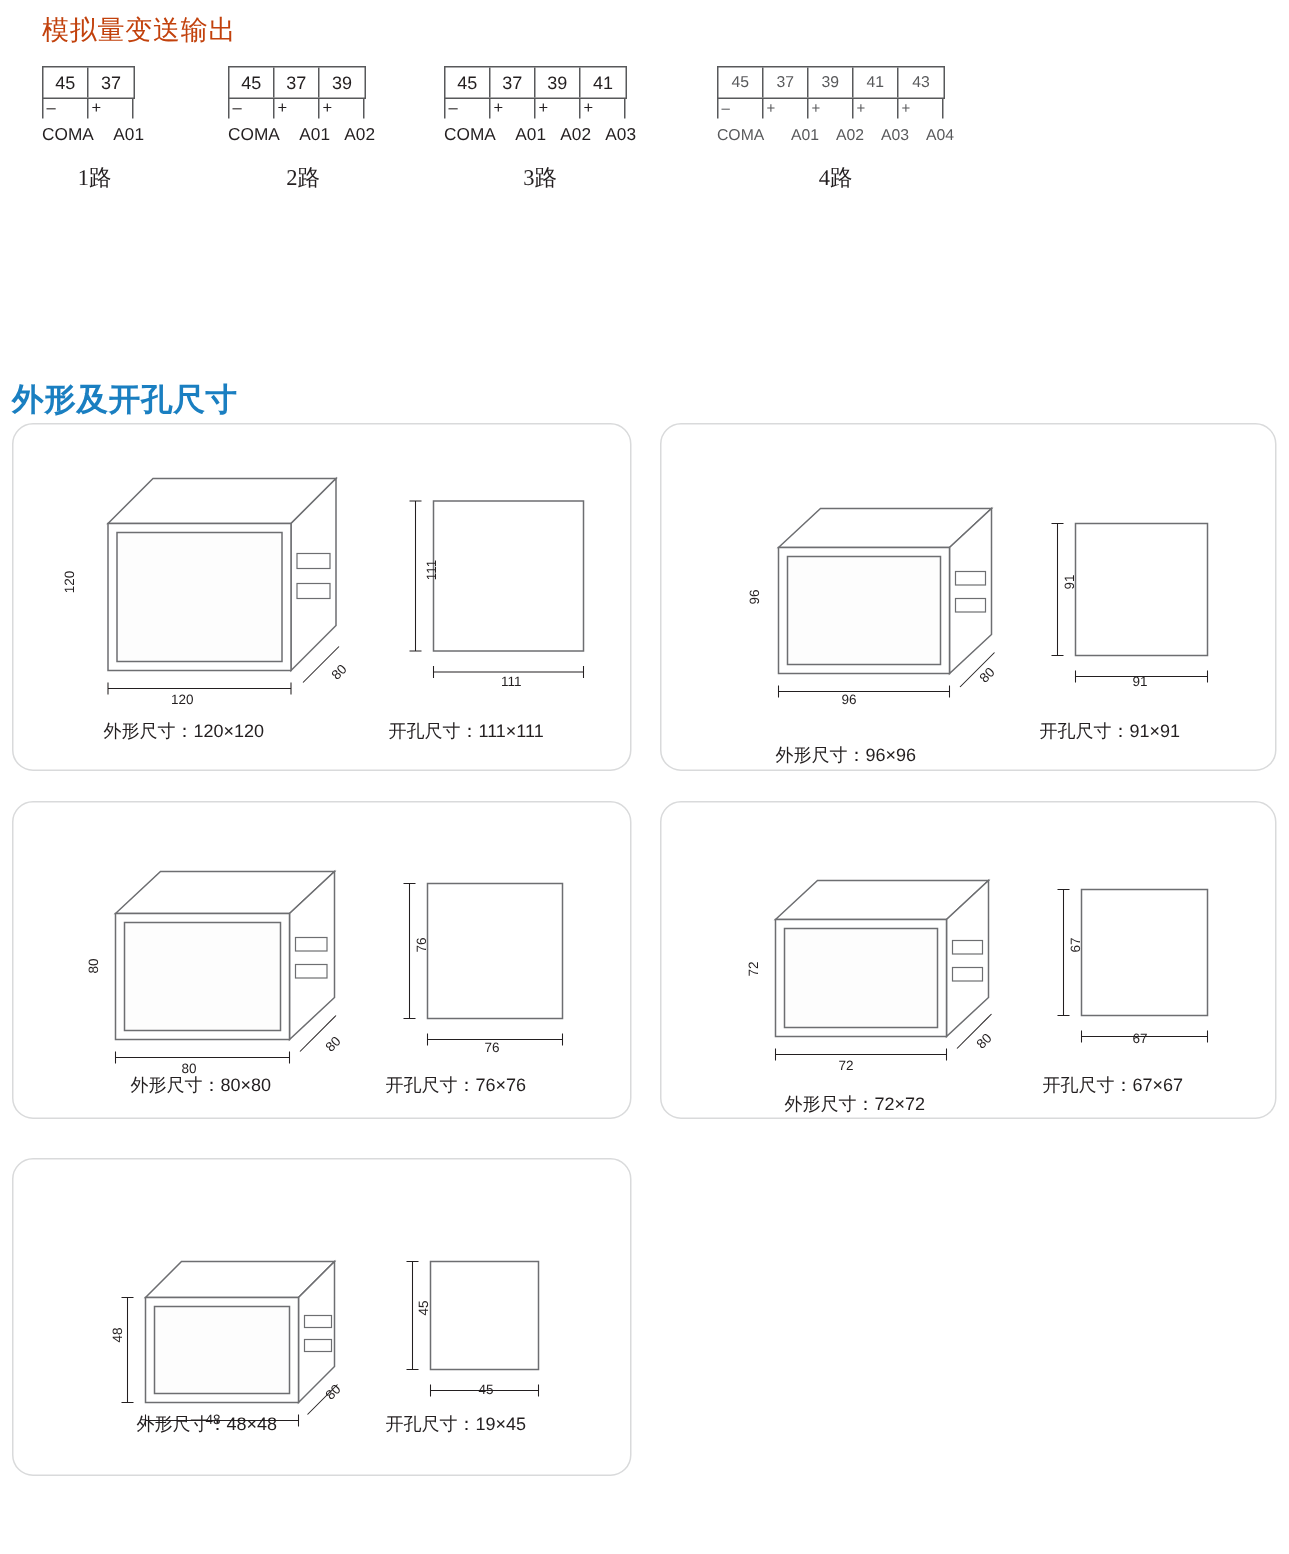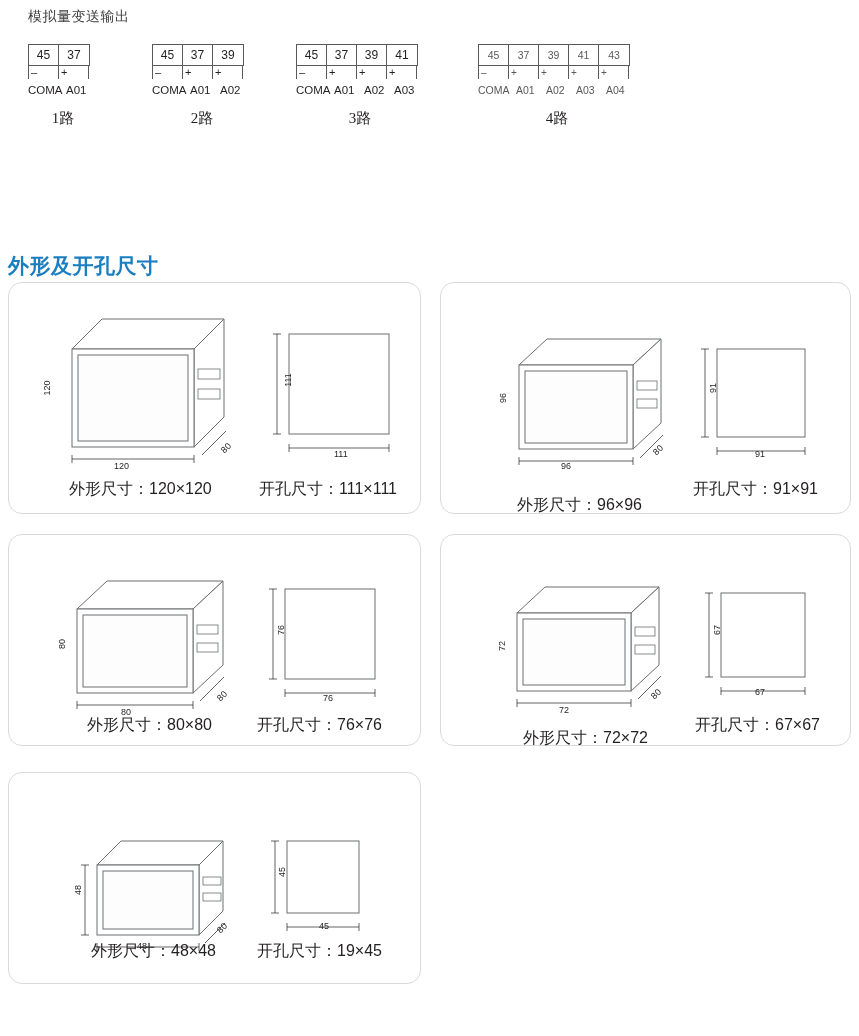--- a/index.html
+++ b/index.html
@@ -14,22 +14,22 @@
     font-family: "Liberation Sans", sans-serif;
     color: #231f20;
     overflow: hidden;
   }
 
   
   .sec-title-plain {
     position: absolute;
     left: 28px;
     top: 8px;
-    font-size: 14px;
-    color: #404040;
+    font-size: 18px;
+    color: #c2410c;
     letter-spacing: 0.5px;
   }
 
   .term-group {
     position: absolute;
     top: 44px;
   }
   .term-boxes {
     display: flex;
     border: 1px solid #58595b;
@@ -73,21 +73,21 @@
 
   .term-labels {
     display: flex;
     width: max-content;
     margin-top: 4px;
   }
   .term-label {
     width: 30px;
     font-size: 11.5px;
     line-height: 14px;
-    text-align: left;
+    text-align: right;
     box-sizing: border-box;
   }
   .term-label.coma { width: 38px; text-align: left; }
 
   .term-caption {
     margin-top: 12px;
     font-size: 15px;
     font-family: "Liberation Serif", serif;
     text-align: center;
   }
@@ -110,21 +110,21 @@
   .card {
     position: absolute;
     border: 1px solid #d9dadb;
     border-radius: 14px;
     box-sizing: border-box;
     background: #fff;
   }
 
   .card-caption {
     position: absolute;
-    font-size: 16px;
+    font-size: 12px;
     color: #231f20;
     white-space: nowrap;
   }
 
   
   .cube { position: absolute; }
   .cube svg { display: block; }
 
   .sq { position: absolute; }
   .sq svg { display: block; }

